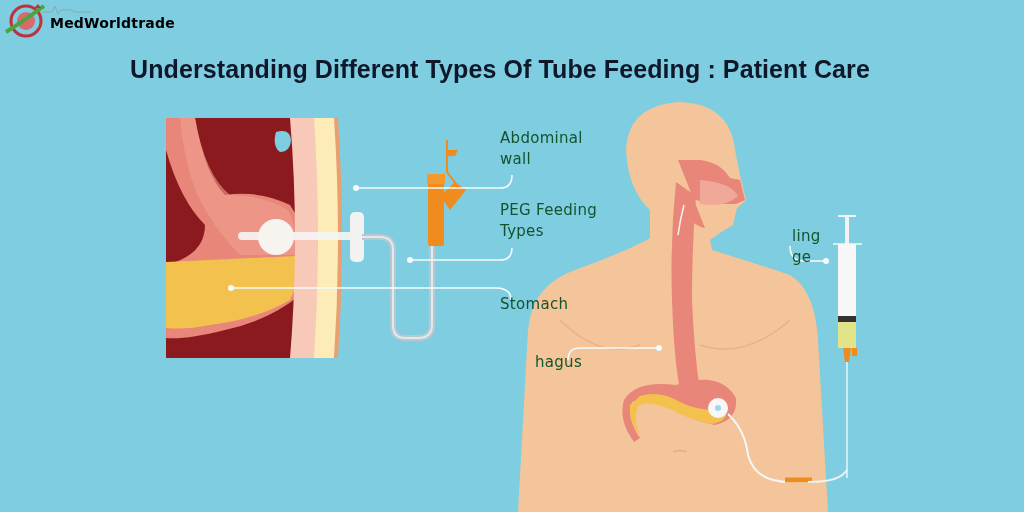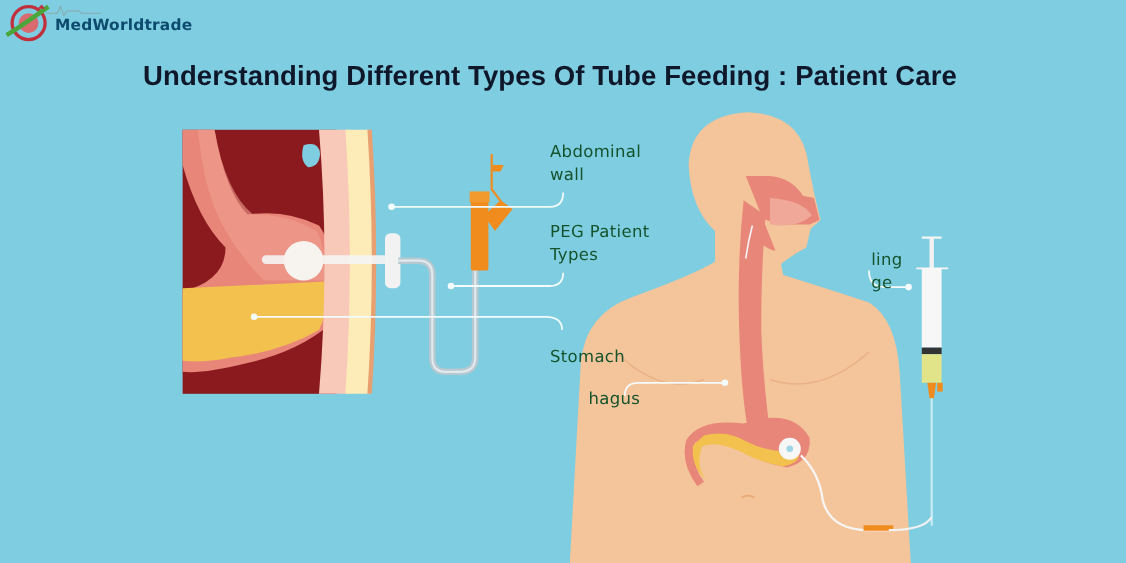--- a/index.html
+++ b/index.html
@@ -1,18 +1,18 @@
 <!DOCTYPE html>
 <html><head>
 <meta charset="utf-8">
 <style>
   html, body { margin:0; padding:0; }
   body { width:1024px; height:512px; overflow:hidden; background:#7fcde0; position:relative; font-family:"Liberation Sans", sans-serif; }
   .logo { position:absolute; left:4px; top:2px; width:170px; height:40px; }
-  .logo-text { position:absolute; left:46px; top:13px; font-family:"DejaVu Sans", sans-serif; font-weight:bold; font-size:14px; color:#0c4a6e; letter-spacing:0.2px; }
+  .logo-text { position:absolute; left:46px; top:13px; font-family:"DejaVu Sans", sans-serif; font-weight:bold; font-size:14px; color:#000000; letter-spacing:0.2px; }
   .title { position:absolute; left:0; top:55px; width:1000px; text-align:center; font-family:"Liberation Sans", sans-serif; font-weight:bold; font-size:25px; color:#0f172a; letter-spacing:0.1px; }
   .art { position:absolute; left:0; top:0; }
   .label { position:absolute; color:#14532d; font-family:"DejaVu Sans", sans-serif; font-size:15px; line-height:21px; letter-spacing:0.3px; }
 </style>
 </head>
 <body>
 
 <div class="logo">
   <svg width="44" height="40" viewBox="0 0 44 40">
     <circle cx="22" cy="19" r="15" fill="none" stroke="#c0303d" stroke-width="3"></circle>
@@ -109,21 +109,21 @@
     <circle cx="826" cy="261" r="3"></circle>
     <circle cx="659" cy="348" r="3"></circle>
   </g>
 </svg>
 
 <div class="label" style="left:500px; top:128px;">
   <div>Abdominal</div>
   <div>wall</div>
 </div>
 <div class="label" style="left:500px; top:200px;">
-  <div>PEG Patient</div>
+  <div>PEG Feeding</div>
   <div>Types</div>
 </div>
-<div class="label" style="left:500px; top:314px;">Stomach</div>
+<div class="label" style="left:500px; top:294px;">Stomach</div>
 <div class="label" style="left:792px; top:199px;margin-top:27px;">
   <div>ling</div>
   <div>ge</div>
 </div>
 <div class="label" style="left:535px; top:352px;">hagus</div>
 
 </body></html>

